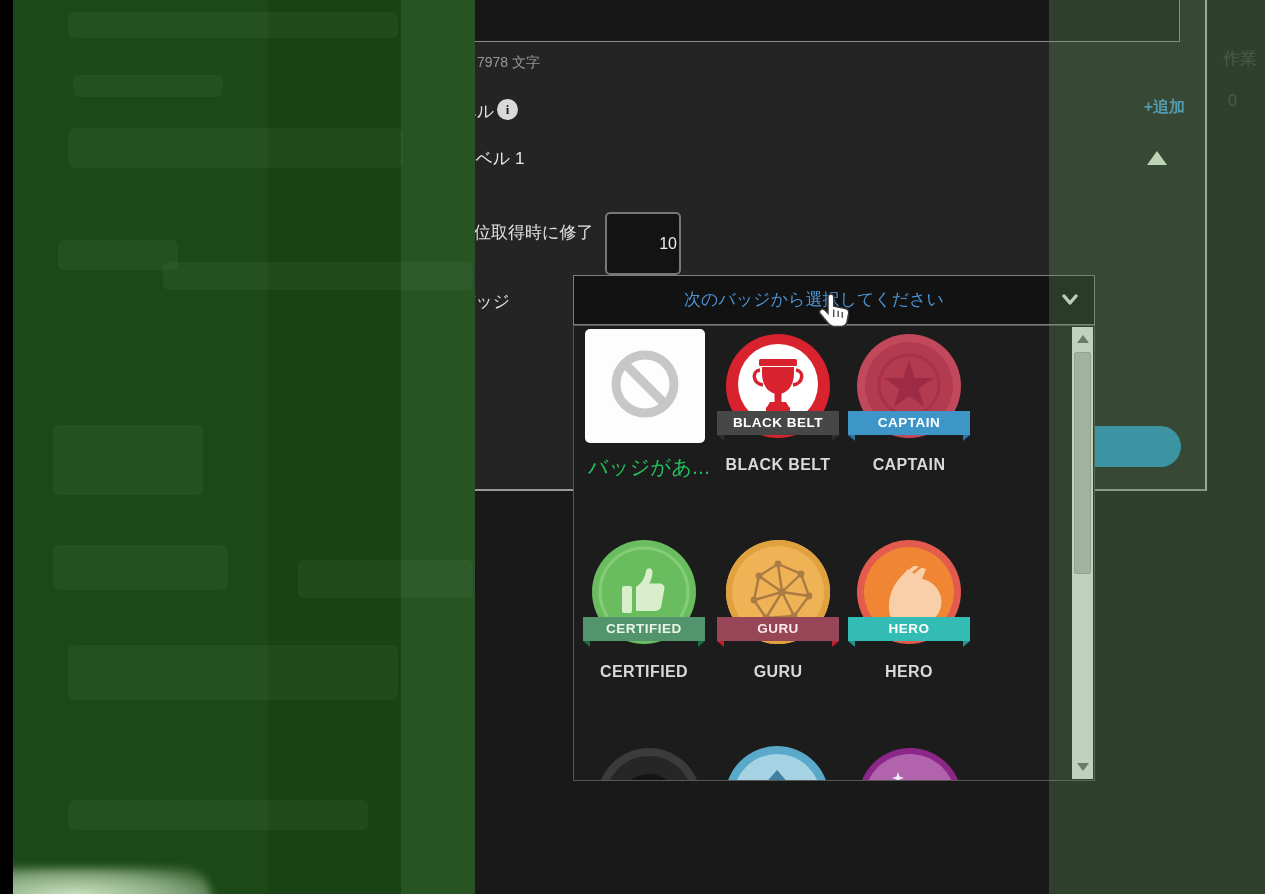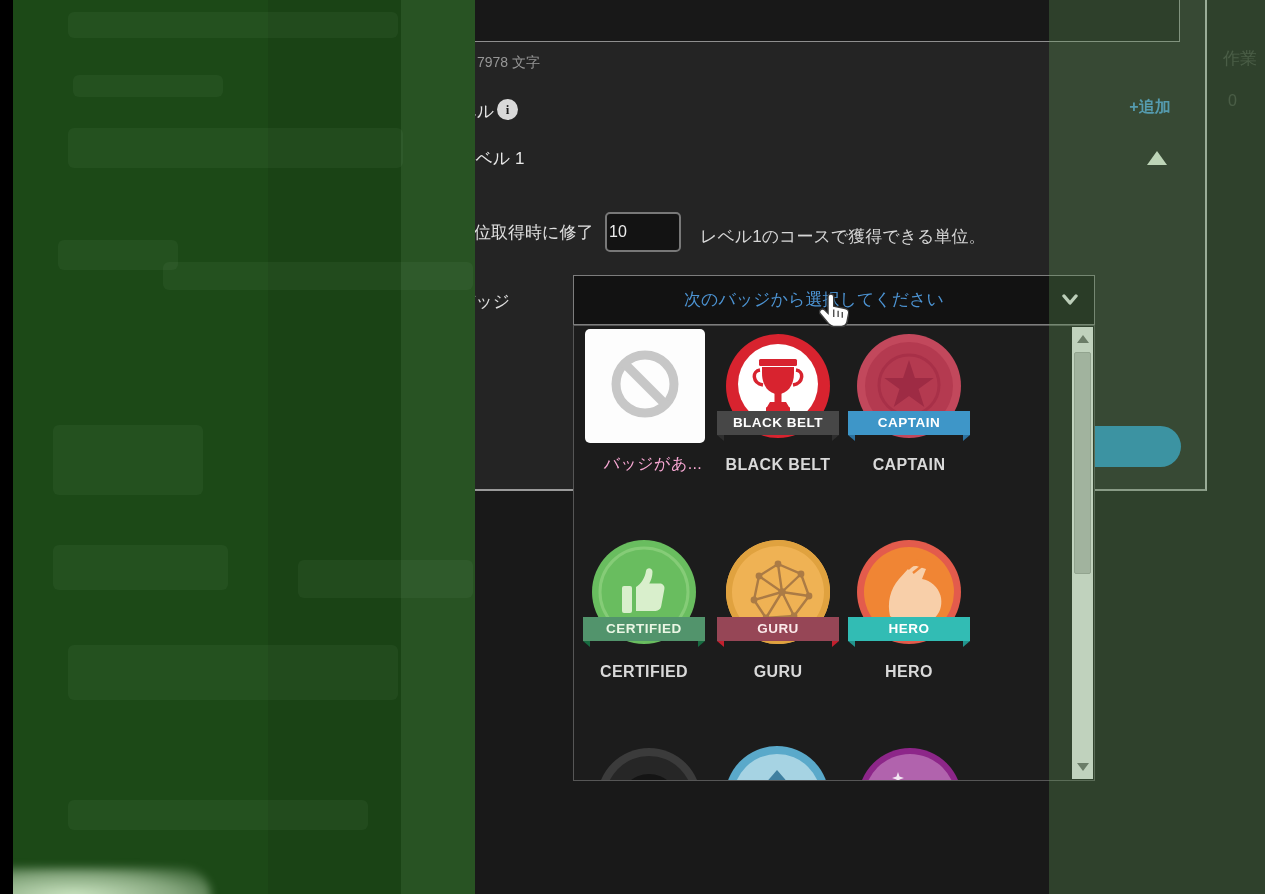--- a/index.html
+++ b/index.html
@@ -10,45 +10,45 @@
 
   
   .modal-bg{left:140px;top:0;width:1054px;height:491px;background:#242424;
             border-right:2px solid #b2b2b2;border-bottom:2px solid #9a9a9a;}
   .textarea-box{left:290px;top:-8px;width:877px;height:50px;background:#181818;border:1px solid #8f8f8f;}
   .char-counter{left:464px;top:54px;font-size:14px;color:#979797;}
   .level-label{left:429px;top:100px;font-size:17px;color:#e4e4e4;}
   .info-icon{left:484px;top:99px;width:21px;height:21px;border-radius:50%;background:#d9d9d9;
              color:#1d1d1d;font-size:13px;font-weight:bold;text-align:center;line-height:21px;
              font-family:"Liberation Serif","DejaVu Serif",serif;}
-  .add-link{left:1102px;top:97px;width:70px;text-align:center;font-size:16px;font-weight:600;color:#4f9ad4;cursor:pointer;}
+  .add-link{left:1102px;top:97px;width:70px;text-align:right;font-size:16px;font-weight:600;color:#4f9ad4;cursor:pointer;}
   .level-item{left:445px;top:147px;font-size:17px;color:#e8e8e8;}
   .collapse-tri{left:1134px;top:151px;width:0;height:0;border-left:10px solid transparent;
                 border-right:10px solid transparent;border-bottom:14px solid #e4ece0;}
   .credits-label{left:444px;top:221px;font-size:17px;color:#e0e0e0;}
-  .credits-input{left:592px;top:212px;width:76px;height:40px;background:#131313;border:2px solid #787878;
-                 border-radius:5px;color:#ececec;font-size:16px;text-align:left;
+  .credits-input{left:592px;top:212px;width:76px;height:63px;background:#131313;border:2px solid #787878;
+                 border-radius:5px;color:#ececec;font-size:16px;text-align:right;
                  font-family:"Liberation Sans","DejaVu Sans",sans-serif;}
   .credits-hint{left:687px;top:225px;font-size:17px;color:#d6d6d6;}
   .badge-field-label{left:445px;top:290px;font-size:17px;color:#e0e0e0;}
   .save-btn{left:1038px;top:426px;width:130px;height:41px;border-radius:21px;background:#2b8fc2;
             color:#eaf2ec;font-size:17px;line-height:41px;cursor:pointer;}
   .faint-a{left:1210px;top:47px;font-size:17px;color:rgba(215,225,210,0.20);}
   .faint-b{left:1215px;top:92px;font-size:16px;color:rgba(215,225,210,0.20);}
 
   
   .select-box{left:560px;top:275px;width:522px;height:50px;background:#121212;border:1px solid #7d7d7d;cursor:pointer;}
   .select-text{position:absolute;left:0;right:40px;top:0;height:48px;line-height:48px;text-align:center;
                font-size:17px;color:#4c93d2;}
   .select-chevron{position:absolute;right:16px;top:16px;}
 
   .dd-panel{left:560px;top:325px;width:522px;height:456px;background:#1c1c1c;border:1px solid #565656;overflow:hidden;}
   .none-box{position:absolute;left:11px;top:3px;width:120px;height:114px;background:#fdfdfd;border-radius:5px;cursor:pointer;}
   .opt-label{position:absolute;font-size:16px;font-weight:600;color:#d9d9d9;text-align:center;width:120px;letter-spacing:.4px;}
-  .opt-label.jp{font-weight:400;font-size:16px;color:#f9a8d4;text-align:center;}
+  .opt-label.jp{font-weight:400;font-size:20px;color:#22c55e;text-align:left;}
 
   .badge{position:absolute;width:104px;height:104px;cursor:pointer;}
   .badge .circ{position:absolute;left:0;top:0;width:104px;height:104px;border-radius:50%;}
   .badge svg{position:absolute;left:0;top:0;}
   .ribbon{position:absolute;left:-9px;right:-9px;top:77px;height:24px;line-height:24px;text-align:center;
           font-size:13.5px;font-weight:600;color:#fff;letter-spacing:.5px;background:var(--band);}
   .ribbon::before{content:'';position:absolute;left:0;top:100%;border-top:6px solid var(--tail);border-left:7px solid transparent;}
   .ribbon::after{content:'';position:absolute;right:0;top:100%;border-top:6px solid var(--tail);border-right:7px solid transparent;}
 
   .scrollbar{position:absolute;right:1px;top:1px;width:21px;height:452px;background:#e8e8e8;}
@@ -80,21 +80,20 @@
 
   <div class="abs level-label">レベル</div>
   <div class="abs info-icon">i</div>
   <div class="abs add-link">+追加</div>
 
   <div class="abs level-item">レベル 1</div>
   <div class="abs collapse-tri"></div>
 
   <div class="abs credits-label">単位取得時に修了</div>
   <input class="abs credits-input" value="10" style="">
-  <div class="abs credits-hint">レベル1のコースで獲得できる単位。</div>
 
   <div class="abs badge-field-label">バッジ</div>
 
   <div class="abs save-btn">保存</div>
 
   <div class="abs faint-a">作業</div>
   <div class="abs faint-b">0</div>
 
   <div class="abs select-box">
     <div class="select-text">次のバッジから選択してください</div>

